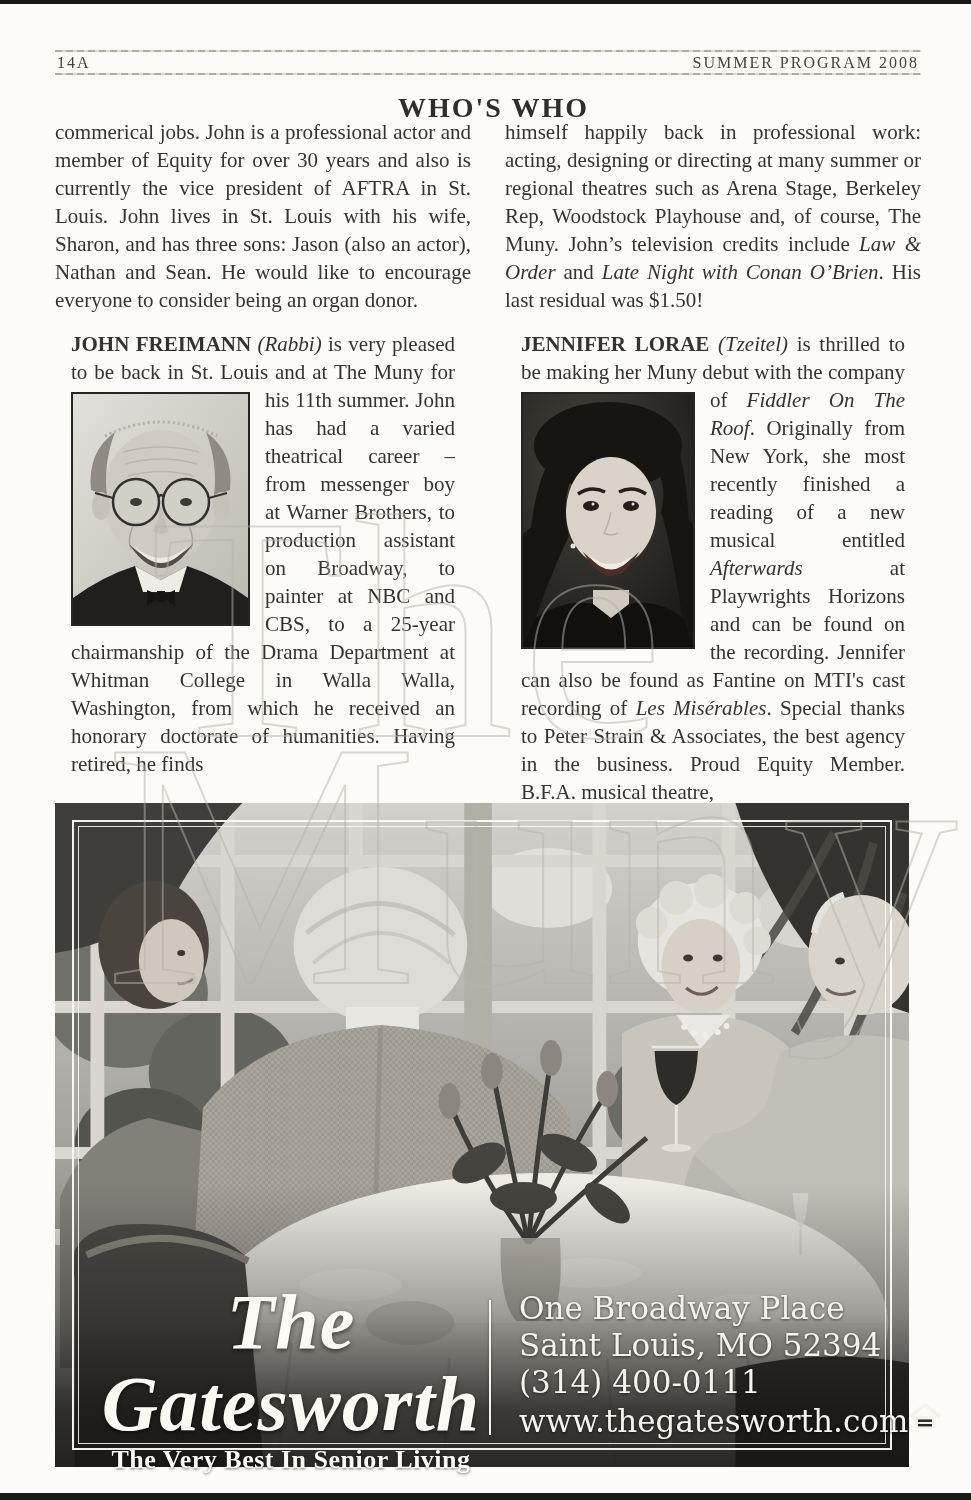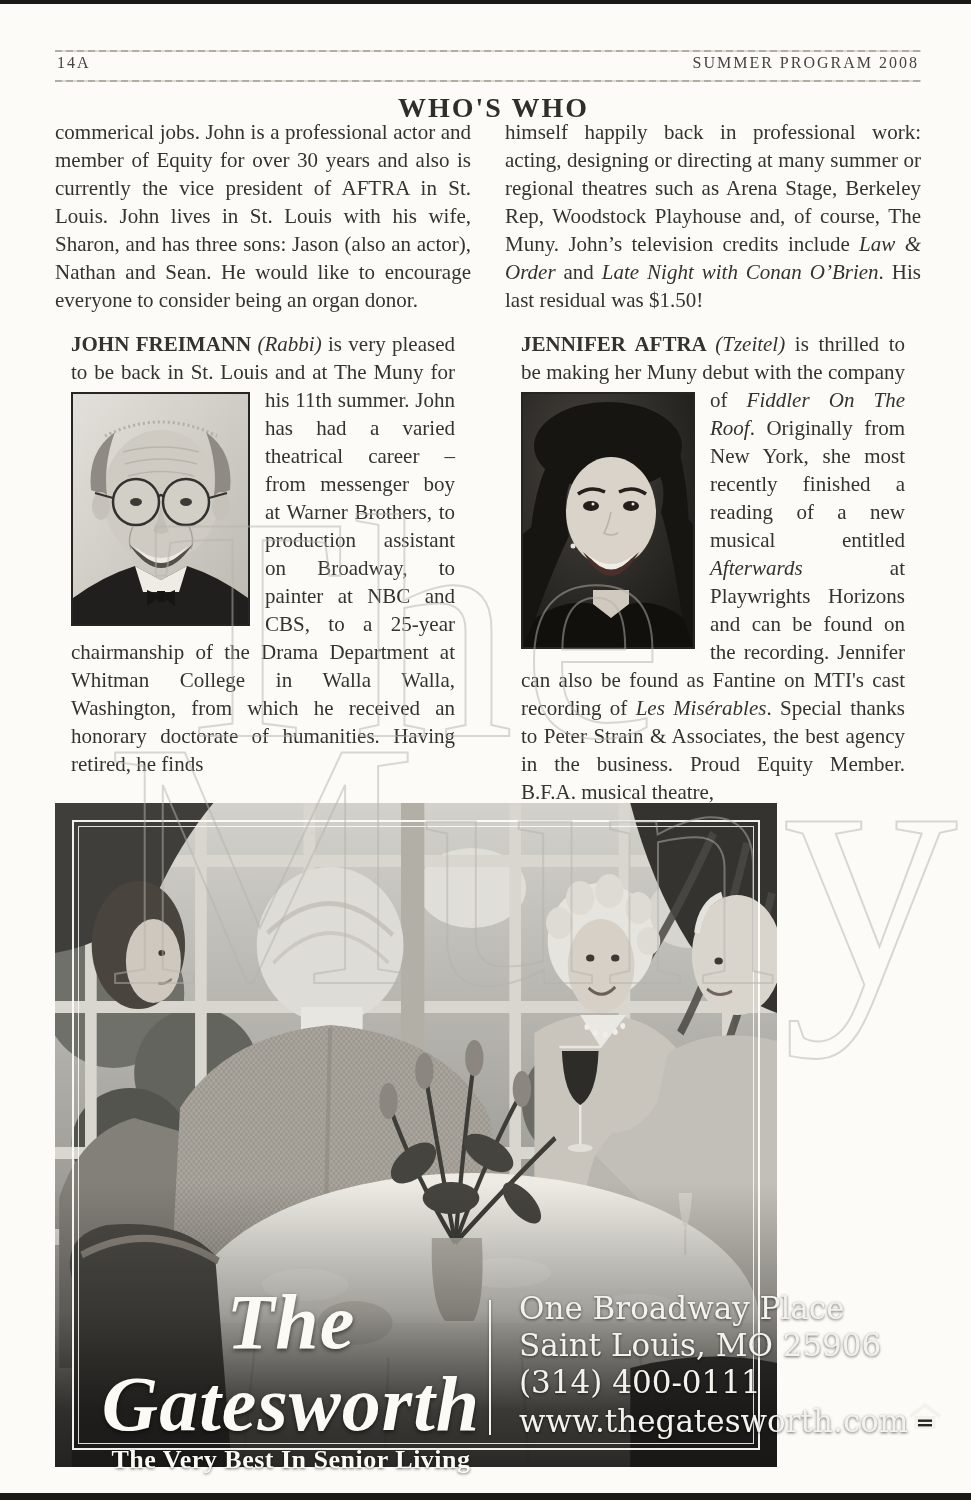--- a/index.html
+++ b/index.html
@@ -5,39 +5,39 @@
   html,body{margin:0;padding:0;background:#e8e6e0;}
   .page{position:relative;width:971px;height:1500px;background:#fcfbf7;overflow:hidden;
         font-family:"Liberation Serif","DejaVu Serif",serif;color:#34332f;}
   .scan-edge{position:absolute;left:0;right:0;background:#1a1917;}
   .scan-edge.top{top:0;height:4px;}
   .scan-edge.bottom{bottom:0;height:7px;}
 
   
   .hdr{position:absolute;top:50px;left:55px;width:866px;}
   .rule{height:2px;background:repeating-linear-gradient(90deg,#b0ada4 0 7px,#ddd9cf 7px 11px);}
-  .hdr-row{display:flex;justify-content:space-between;align-items:center;padding:2px 2px 8px 2px;}
+  .hdr-row{display:flex;justify-content:space-between;align-items:center;padding:2px 2px 1px 2px;}
   .hdr-row span{font-size:16px;letter-spacing:2px;color:#45443f;}
   .page-title{position:absolute;top:84px;left:0;width:100%;text-align:center;margin:8px;
       font-size:28px;font-weight:600;letter-spacing:2px;color:#2f2e2a;}
 
   
   .columns{position:absolute;top:118px;left:55px;width:866px;display:flex;gap:34px;}
   .col{width:424px;font-size:21px;line-height:28px;text-align:justify;}
   .col p{margin:0 0 11px 0;}
   .col p:last-child{margin:16px;}
   .b{font-weight:bold;}
   .i{font-style:italic;}
 
   .photo-float{float:left;display:block;border:2px solid #262523;background:#ccc;
       margin:6px 15px 6px 0;}
   .photo-float svg{display:block;}
 
   
-  .ad{position:absolute;left:55px;top:803px;width:722px;height:664px;background:#d946ef;}
+  .ad{position:absolute;left:55px;top:803px;width:854px;height:664px;background:#d946ef;}
   .ad > svg.scene{position:absolute;inset:0;width:100%;height:100%;}
   .ad-border{position:absolute;pointer-events:none;}
   .ad-border.outer{inset:17px;border:2px solid rgba(252,252,248,.95);}
   .ad-border.inner{inset:23px;border:1px solid rgba(252,252,248,.85);}
   .brand-block{position:absolute;left:40px;top:478px;width:392px;text-align:center;color:#fbfaf5;}
   .brand-script{font-size:78px;line-height:1.05;font-style:italic;font-weight:bold;
       font-family:"Liberation Serif",serif;text-shadow:0 2px 4px rgba(0,0,0,.55);letter-spacing:1px;}
   .brand-tagline{margin-top:0;font-size:26px;font-weight:bold;letter-spacing:.5px;
       text-shadow:0 1px 3px rgba(0,0,0,.6);}
   .ad-divider{position:absolute;left:434px;top:497px;height:135px;width:2px;
@@ -111,21 +111,21 @@
           <path d="M102,196 L88,202 L102,212 Z" fill="#161514"></path>
           <rect x="84" y="197" width="8" height="11" fill="#161514"></rect>
         </svg>
           </span><span><span> his 11th summer. John has had a varied theatrical career – from messenger boy at Warner Brothers, to production assistant on Broadway, to painter at NBC and CBS, to a 25-year chairmanship of the Drama Department at Whitman College in Walla Walla, Washington, from which he received an honorary doctorate of humanities. Having retired, he finds</span></span>
       </p>
     </section>
 
     <section class="col">
       <p><span>himself happily back in professional work: acting, designing or directing at many summer or regional theatres such as Arena Stage, Berkeley Rep, Woodstock Playhouse and, of course, The Muny. John’s television credits include </span><span class="i">Law &amp; Order</span><span> and </span><span class="i">Late Night with Conan O’Brien</span><span>. His last residual was $1.50!</span></p>
       <p>
-        <span><span class="b">JENNIFER AFTRA </span><span class="i">(Tzeitel)</span><span> is thrilled to be making her Muny debut with the</span></span><span class="photo-float" style="width:170px;height:253px;">
+        <span><span class="b">JENNIFER LORAE </span><span class="i">(Tzeitel)</span><span> is thrilled to be making her Muny debut with the</span></span><span class="photo-float" style="width:170px;height:253px;">
             <svg width="170" height="253" viewBox="0 0 170 253">
           <defs>
                 <radialGradient id="lbg" cx="0.38" cy="0.28" r="0.95">
             <stop offset="0" stop-color="#47443f"></stop>
                   <stop offset="1" stop-color="#141310"></stop>
           </radialGradient>
               </defs>
           <rect width="170" height="253" fill="url(#lbg)"></rect>
           <ellipse cx="85" cy="52" rx="74" ry="44" fill="#171511"></ellipse>
           <path d="M12,225 Q-4,120 30,58 Q60,12 100,14 Q152,20 160,75 Q172,135 158,215 Q148,150 138,118 Q148,80 118,62 Q80,48 56,72 Q36,98 46,142 Q30,175 12,225 Z" fill="#171511"></path>
@@ -284,21 +284,21 @@
     <div class="ad-border outer"></div>
     <div class="ad-border inner"></div>
 
     <div class="brand-block">
       <div class="brand-script">The Gatesworth</div>
       <div class="brand-tagline">The Very Best In Senior Living</div>
     </div>
     <div class="ad-divider"></div>
     <div class="address-block">
       <div>One Broadway Place</div>
-      <div>Saint Louis, MO 25906</div>
+      <div>Saint Louis, MO 52394</div>
       <div>(314) 400-0111</div>
       <div class="web-row">
         <span>www.thegatesworth.com</span>
         <span class="eh-icon"><svg width="34" height="30" viewBox="0 0 34 30">
           <path d="M2,13.5 L17,2 L32,13.5" fill="none" stroke="#f4f2ec" stroke-width="3.5"></path>
           <rect x="6.5" y="13" width="21" height="13" fill="#f4f2ec"></rect>
           <rect x="10" y="16.5" width="14" height="2.4" fill="#26251f"></rect>
           <rect x="10" y="21" width="14" height="2.4" fill="#26251f"></rect>
         </svg></span>
       </div>

